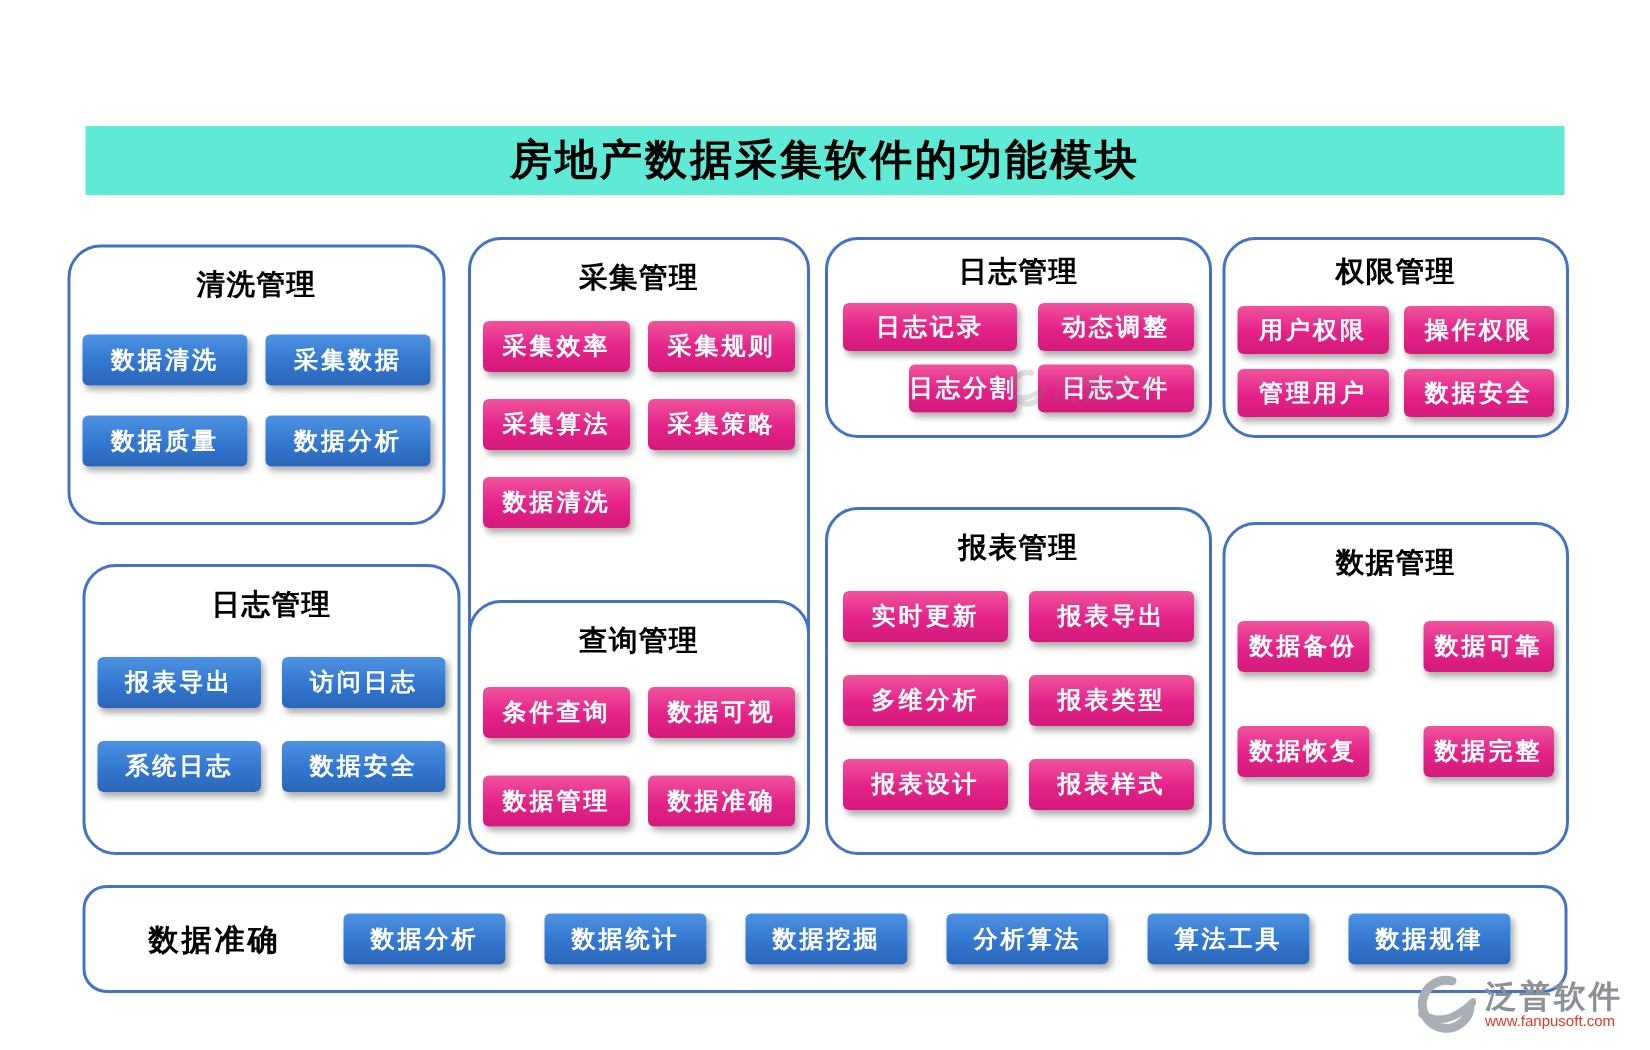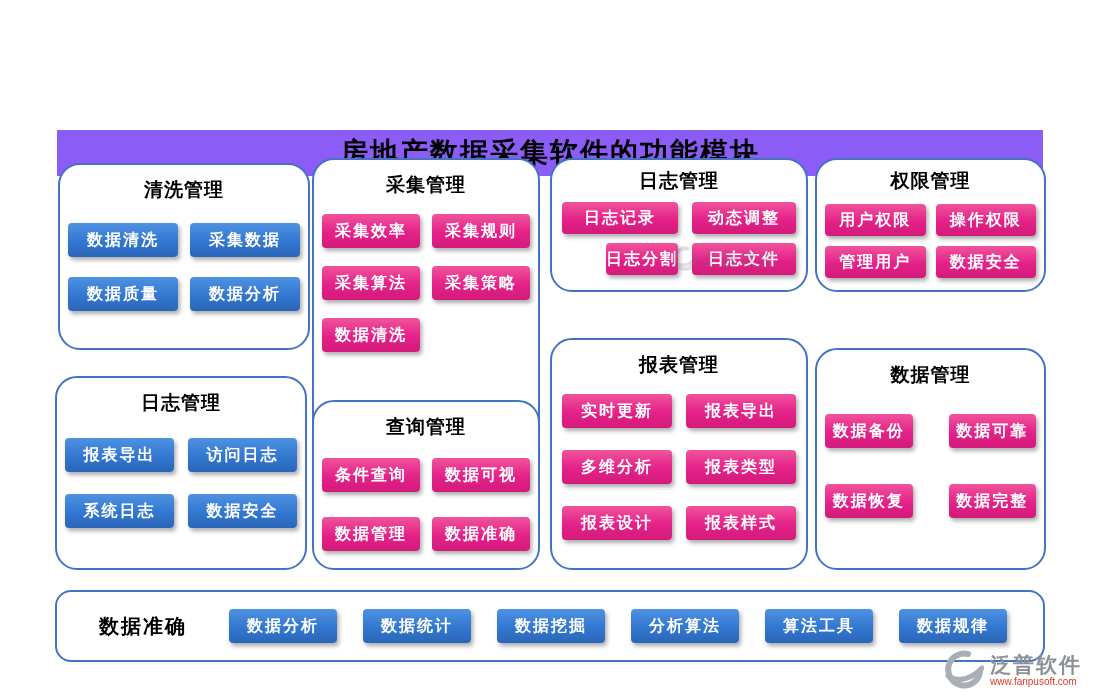--- a/index.html
+++ b/index.html
@@ -9,22 +9,22 @@
     width: 1100px;
     height: 700px;
     background: #ffffff;
     overflow: hidden;
     font-family: "Liberation Serif", "DejaVu Serif", serif;
   }
   .banner {
     position: absolute;
     left: 57px; top: 84px;
     width: 986px; height: 46px;
-    background: #8b5cf6;
-    display: flex; align-items: center; justify-content: center; margin-top: 46px;
+    background: #5eead4;
+    display: flex; align-items: center; justify-content: center;
   }
   .banner .title-text {
     font-size: 28px; font-weight: 700; color: #000;
     letter-spacing: 2px;
   }
   .panel {
     position: absolute;
     background: #ffffff;
     border: 2px solid #4472c4;
     border-radius: 22px;
@@ -96,21 +96,21 @@
 </style>
 </head>
 <body>
 
 <div class="stage">
 
   <div class="banner">
     <span class="title-text">房地产数据采集软件的功能模块</span>
   </div>
 
-  <section class="panel" style="left:58px;top:163px;width:252px;height:187px;">
+  <section class="panel" style="left:45px;top:163px;width:252px;height:187px;">
     <h2 class="panel-title">清洗管理</h2>
     <div class="btn-grid" style="padding:20px 8px 0;column-gap:12px;row-gap:20px;">
       <div class="btn blue">数据清洗</div>
       <div class="btn blue">采集数据</div>
       <div class="btn blue">数据质量</div>
       <div class="btn blue">数据分析</div>
     </div>
   </section>
 
   <section class="panel" style="left:312px;top:158px;width:228px;height:298px;">

